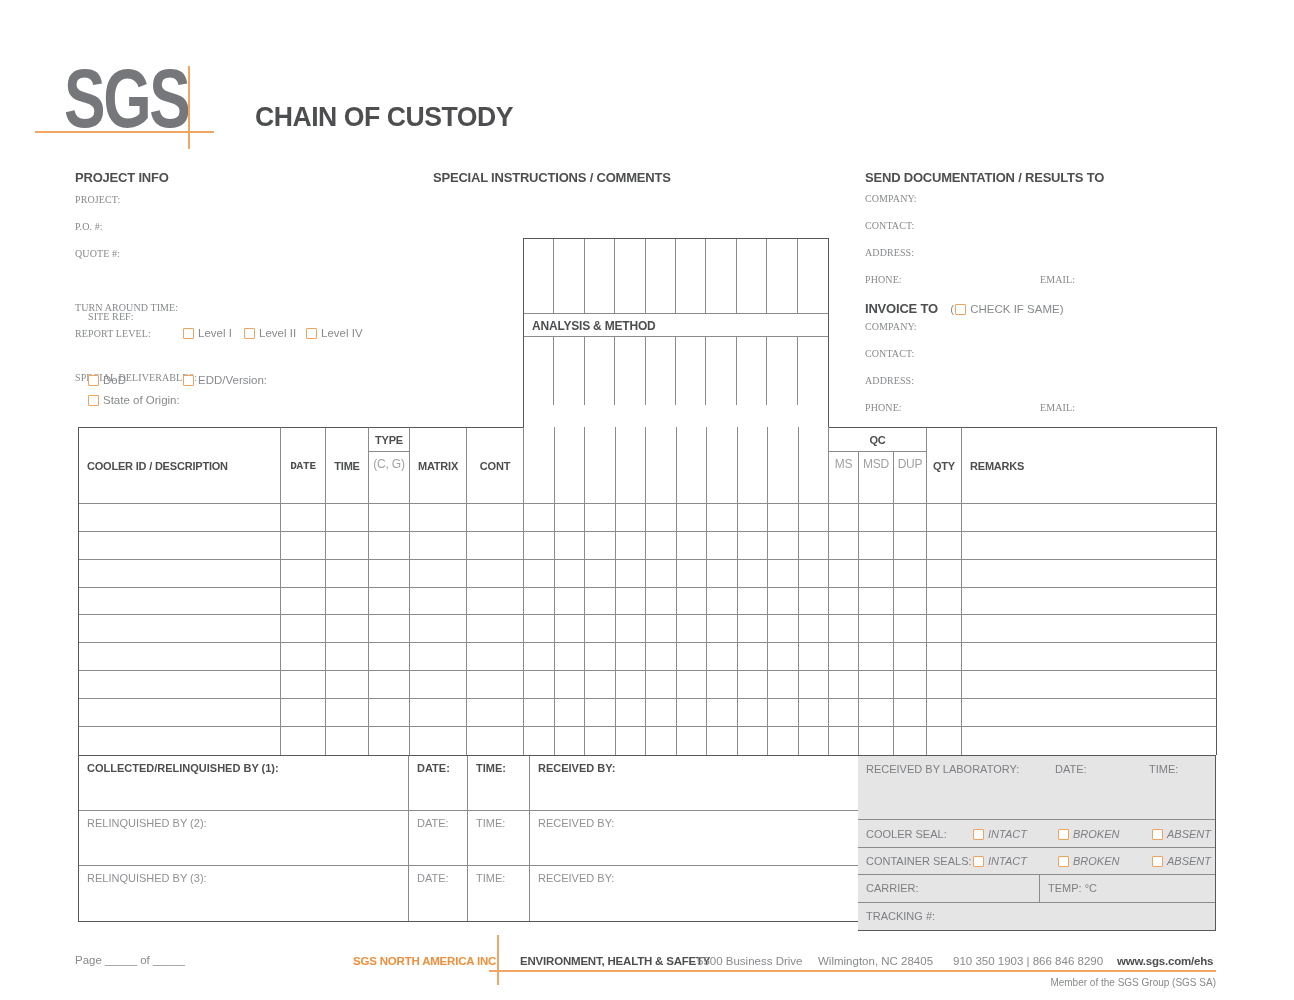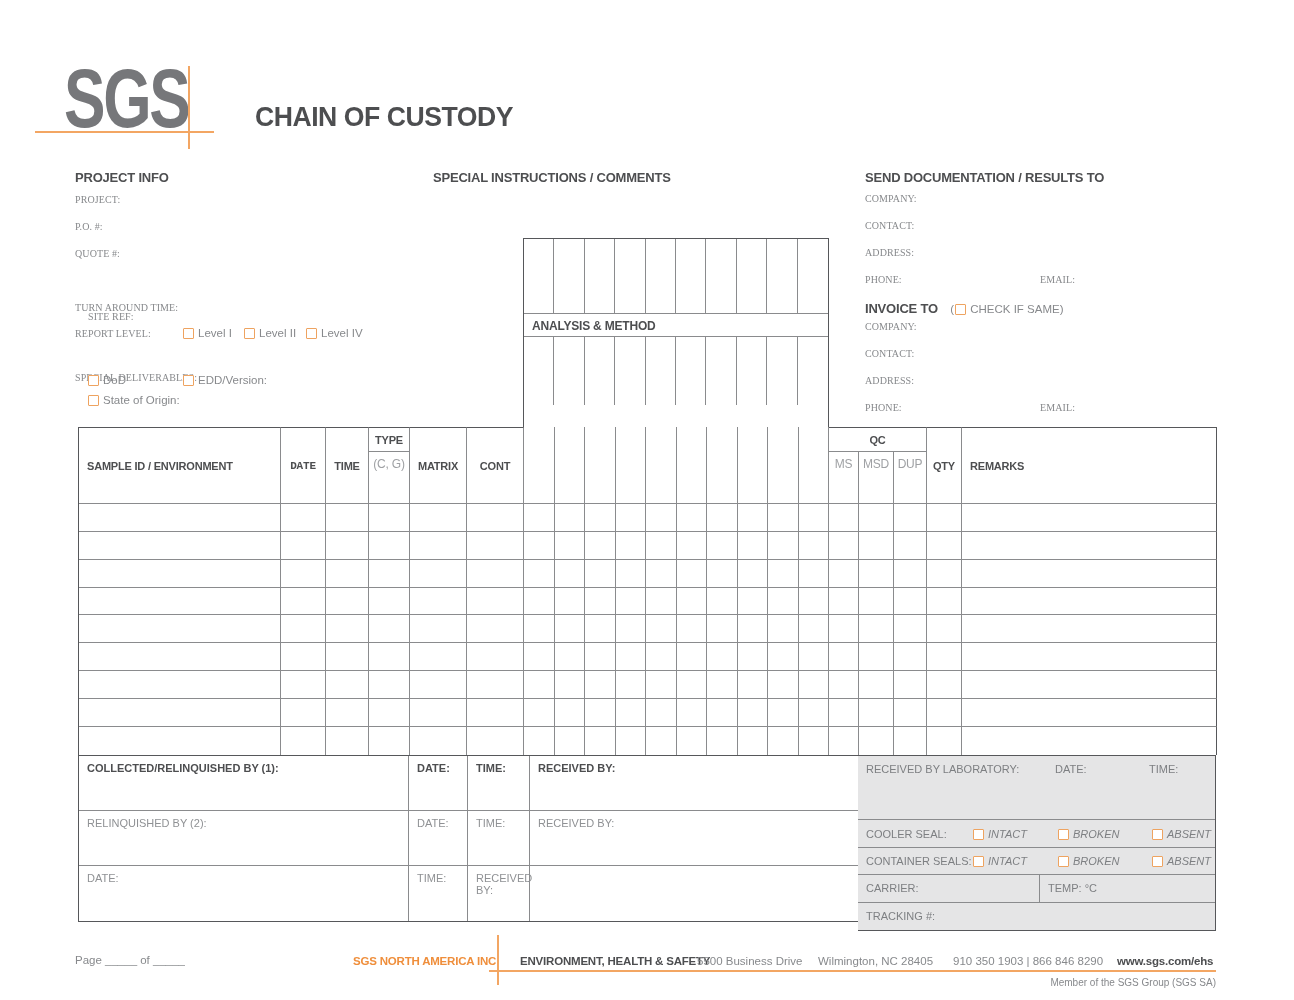--- a/index.html
+++ b/index.html
@@ -165,21 +165,21 @@
     <span class="heading">INVOICE TO</span>
     <span class="cbrow" style="margin-left:8px;"><span>(</span><span class="cb" style="margin-left:1px;"></span><span>CHECK IF SAME)</span></span>
   </div>
   <div class="abs lbl" style="left:865px;top:321px;">COMPANY:</div>
   <div class="abs lbl" style="left:865px;top:348px;">CONTACT:</div>
   <div class="abs lbl" style="left:865px;top:375px;">ADDRESS:</div>
   <div class="abs lbl" style="left:865px;top:402px;">PHONE:</div>
   <div class="abs lbl" style="left:1040px;top:402px;">EMAIL:</div>
 
   <div class="abs cocgrid head-grid">
-    <div class="hcell bt left" style="grid-area:1/1/3/2;">SAMPLE ID / ENVIRONMENT</div>
+    <div class="hcell bt left" style="grid-area:1/1/3/2;">COOLER ID / DESCRIPTION</div>
     <div class="hcell bt" style="grid-area:1/2/3/3;font-family:Liberation Mono, monospace;">DATE</div>
     <div class="hcell bt" style="grid-area:1/3/3/4;">TIME</div>
     <div class="hcell bt bb mid" style="grid-area:1/4/2/5;justify-content:center;">TYPE</div>
     <div class="hcell mid lightTxt" style="grid-area:2/4/3/5;justify-content:center;">(C, G)</div>
     <div class="hcell bt" style="grid-area:1/5/3/6;">MATRIX</div>
     <div class="hcell bt" style="grid-area:1/6/3/7;">CONT</div>
     <div class="hcell bt bb mid" style="grid-area:1/17/2/20;justify-content:center;">QC</div>
     <div class="hcell mid lightTxt" style="grid-area:2/17/3/18;justify-content:center;">MS</div>
     <div class="hcell mid lightTxt" style="grid-area:2/18/3/19;justify-content:center;">MSD</div>
     <div class="hcell mid lightTxt" style="grid-area:2/19/3/20;justify-content:center;">DUP</div>
@@ -412,20 +412,21 @@
 
   <div class="abs sig-grid">
     <div class="sig-cell strong">COLLECTED/RELINQUISHED BY (1):</div>
     <div class="sig-cell strong">DATE:</div>
     <div class="sig-cell strong">TIME:</div>
     <div class="sig-cell strong">RECEIVED BY:</div>
     <div class="sig-cell">RELINQUISHED BY (2):</div>
     <div class="sig-cell">DATE:</div>
     <div class="sig-cell">TIME:</div>
     <div class="sig-cell">RECEIVED BY:</div>
+    <div class="sig-cell">RELINQUISHED BY (3):</div>
     <div class="sig-cell">DATE:</div>
     <div class="sig-cell">TIME:</div>
     <div class="sig-cell">RECEIVED BY:</div>
   </div>
 
   <div class="abs lab-grid">
     <div class="lab-row" style="height:64px;">
       <span class="inlbl" style="left:8px;top:7px;">RECEIVED BY LABORATORY:</span>
       <span class="inlbl" style="left:197px;top:7px;">DATE:</span>
       <span class="inlbl" style="left:291px;top:7px;">TIME:</span>

